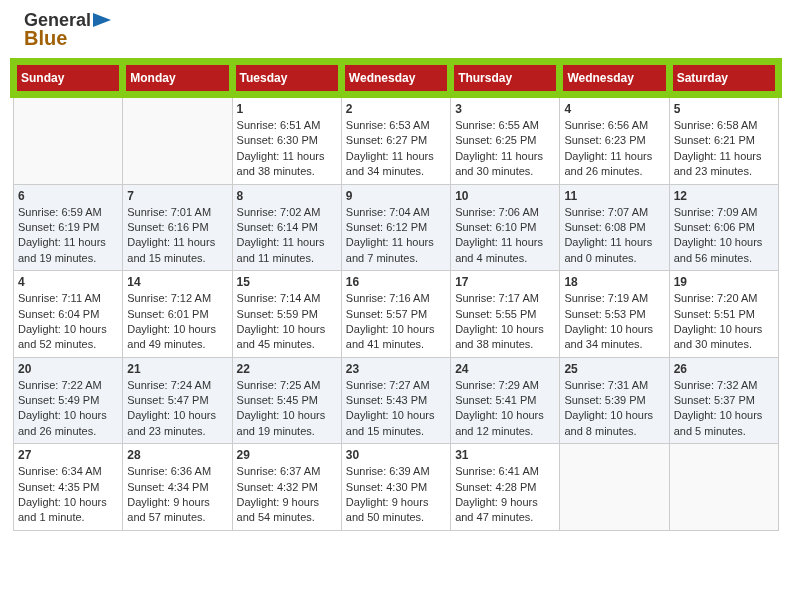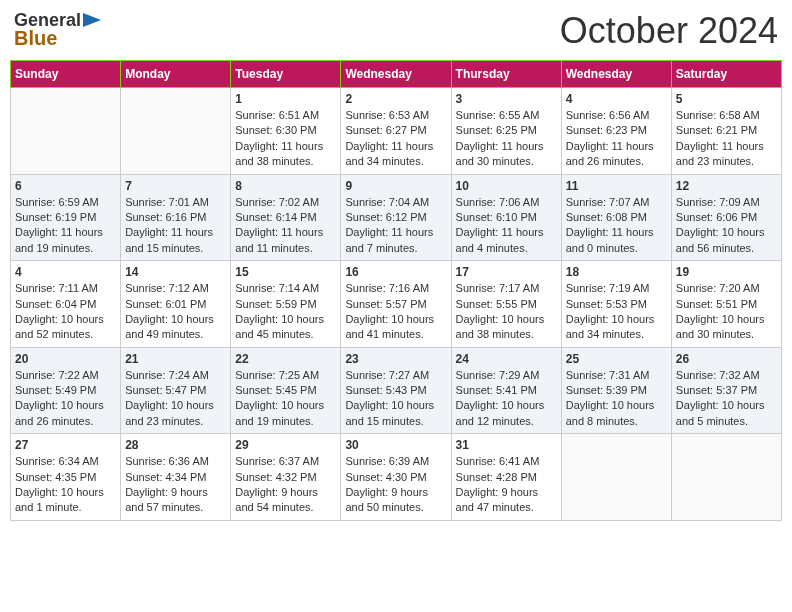--- a/index.html
+++ b/index.html
@@ -14,36 +14,37 @@
       display: flex;
       justify-content: space-between;
       align-items: flex-start;
       margin-bottom: 8px;
       padding: 0 4px;
     }
     .logo {
       display: flex;
       flex-direction: column;
       align-items: flex-start;
+      margin-left: 10px;
     }
     .title-block {
       text-align: right;
     }
     .calendar {
       width: 100%;
       border-collapse: collapse;
     }
     .calendar th {
-      background: #be185d;
+      background: #b91c1c;
       color: #fff;
       font-size: 12px;
       font-weight: bold;
       padding: 6px 4px;
       text-align: left;
-      border: 1px solid #84cc16;
+      border: 7px solid #84cc16;
     }
     .calendar td {
       border: 1px solid #ccc;
       vertical-align: top;
       padding: 4px;
       width: calc(100% / 7);
       font-size: 10.5px;
       color: #333;
       min-height: 80px;
       height: 80px;
@@ -73,21 +74,20 @@
   <div class="logo">
     <div style="display:flex;align-items:center;">
       <span style="font-size:18px;font-weight:bold;color:#333;">General</span>
       <svg width="18" height="14" viewBox="0 0 18 14" style="margin-left:2px;margin-top:-2px;">
         <polygon points="0,0 18,7 0,14" fill="#1a6aad"></polygon>
       </svg>
     </div>
     <span style="font-size:20px;font-weight:bold;color:#a16207;margin-top:-4px;">Blue</span>
   </div>
   <div class="title-block">
-    <div style="font-size:36px;font-weight:normal;color:#333;">October 2024</div>
   </div>
 </div>
 
 <table class="calendar">
   <thead>
     <tr>
     <th>Sunday</th>
         <th>Monday</th>
         <th>Tuesday</th>
         <th>Wednesday</th>

